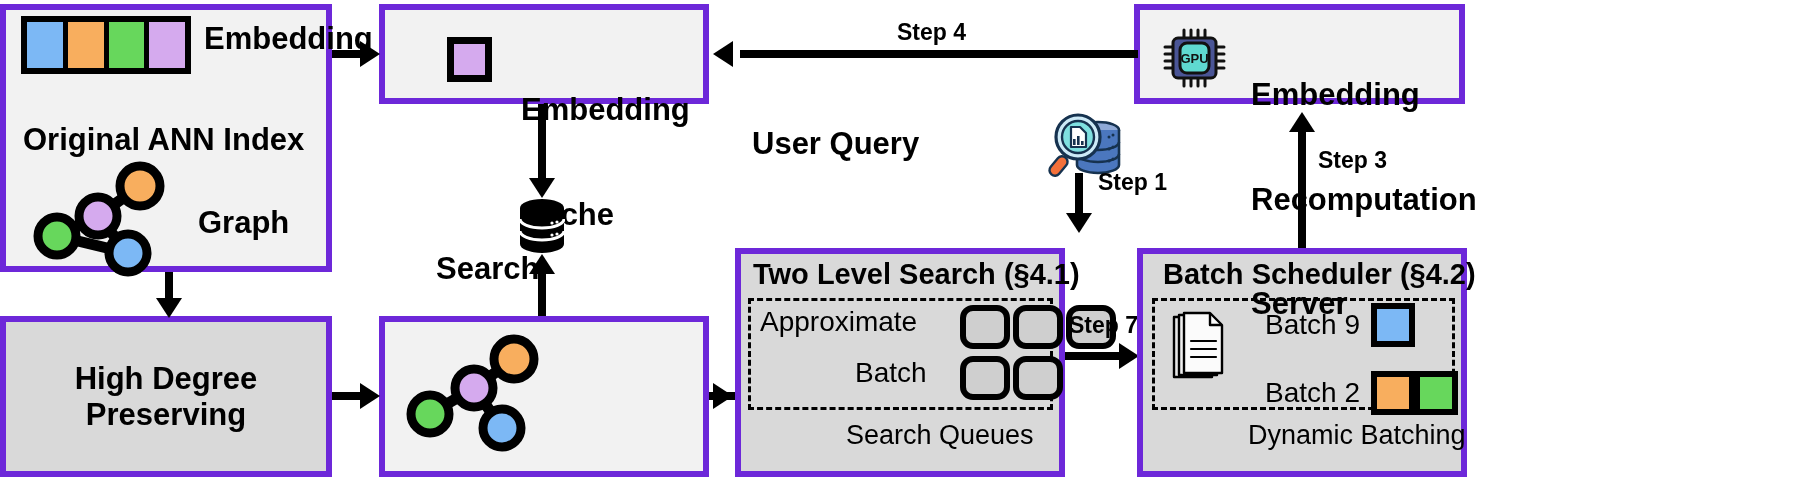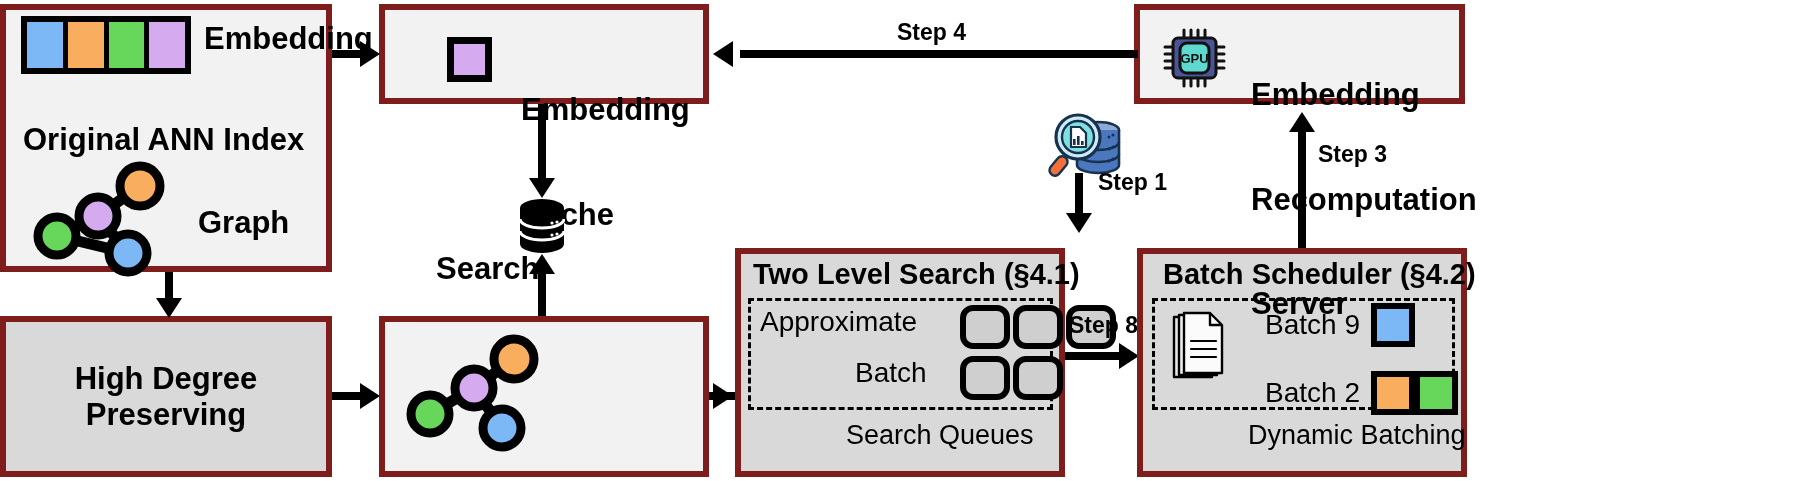--- a/index.html
+++ b/index.html
@@ -11,21 +11,21 @@
   #stage{
     position:relative;
     width:1817px;
     height:481px;
     background:#ffffff;
     overflow:hidden;
   }
   .box{
     position:absolute;
     box-sizing:border-box;
-    border:6px solid #7f1d1d;
+    border:6px solid #6d28d9;
     background:#f2f2f2;
     display:flex;
     align-items:center;
   }
   .box.gray{background:#d9d9d9;}
   .lbl{
     position:absolute;
     white-space:pre;
     color:#000;
     line-height:1.12;
@@ -187,20 +187,21 @@
       <circle cx="98" cy="92" r="19" fill="#7CB8F5" stroke="#000" stroke-width="9"></circle>
     </svg>
   </div>
 
   <div class="conn" style="left:332px;top:392px;width:32px;height:8px;"></div>
   <div class="arrow-head ah-right" style="left:360px;top:383px;"></div>
 
   <div class="conn" style="left:709px;top:392px;width:26px;height:8px;"></div>
   <div class="arrow-head ah-right" style="left:713px;top:383px;"></div>
 
+  <div class="lbl t-title" style="left:752px;top:127px;">User Query</div>
   <div class="userq" style="left:1047px;top:110px;width:78px;height:70px;">
     <svg width="78" height="70" viewBox="0 0 78 70">
 
       <g>
         <ellipse cx="51" cy="20" rx="21" ry="8" fill="#8FA9D6" stroke="#16324F" stroke-width="2.6"></ellipse>
         <path d="M30 20 L30 55 a21 8 0 0 0 42 0 L72 20" fill="#4B77BE" stroke="#16324F" stroke-width="2.6"></path>
         <path d="M30 32 a21 8 0 0 0 42 0" fill="none" stroke="#16324F" stroke-width="2.6"></path>
         <path d="M30 44 a21 8 0 0 0 42 0" fill="none" stroke="#16324F" stroke-width="2.6"></path>
         <circle cx="62" cy="27" r="1.5" fill="#16324F"></circle>
         <circle cx="66" cy="25" r="1.5" fill="#16324F"></circle>
@@ -241,21 +242,21 @@
   <div class="lbl t-sub" style="left:855px;top:357px;">Batch</div>
   <div class="slot-row" style="left:960px;top:356px;">
     <div class="slot"></div>
     <div class="slot"></div>
   </div>
 
   <div class="lbl t-small" style="left:810px;top:420px;">Search Queues</div>
 
   <div class="conn" style="left:1065px;top:352px;width:58px;height:8px;"></div>
   <div class="arrow-head ah-right" style="left:1119px;top:343px;"></div>
-  <div class="lbl t-step" style="left:1069px;top:313px;">Step 8</div>
+  <div class="lbl t-step" style="left:1069px;top:313px;">Step 7</div>
 
   <div class="box gray" style="left:1137px;top:248px;width:330px;height:229px;"></div>
   <div class="lbl t-sec" style="left:1163px;top:258px;">Batch Scheduler (§4.2)</div>
 
   <div class="dashed" style="left:1152px;top:298px;width:303px;height:112px;"></div>
 
   <div class="docs" style="left:1169px;top:311px;width:60px;height:72px;">
     <svg width="60" height="72" viewBox="0 0 60 72">
       <path d="M5 6 h26 l12 12 v48 h-38 z" fill="#e8e8e8" stroke="#000" stroke-width="2.4" stroke-linejoin="round"></path>
       <path d="M10 4 h26 l12 12 v48 h-38 z" fill="#efefef" stroke="#000" stroke-width="2.4" stroke-linejoin="round"></path>
@@ -279,21 +280,21 @@
     <div style="display:flex;gap:0px;">
       <div class="batch-sq" style="background:#F8AE5E;"></div>
       <div class="batch-sq" style="background:#67D75C;margin-left:-1px;"></div>
     </div>
   </div>
 
   <div class="lbl t-small" style="left:1212px;top:420px;">Dynamic Batching</div>
 
   <div class="conn" style="left:1298px;top:130px;width:8px;height:118px;"></div>
   <div class="arrow-head ah-up" style="left:1289px;top:112px;"></div>
-  <div class="lbl t-step" style="left:1318px;top:142px;">Step 3</div>
+  <div class="lbl t-step" style="left:1318px;top:148px;">Step 3</div>
 
   <div class="box" style="left:1134px;top:4px;width:331px;height:100px;"></div>
   <div class="gpu" style="left:1163px;top:28px;width:66px;height:60px;">
     <svg width="66" height="60" viewBox="0 0 66 60">
       <g stroke="#111" stroke-width="3" stroke-linecap="round">
         <line x1="21" y1="2" x2="21" y2="11"></line>
         <line x1="28" y1="2" x2="28" y2="11"></line>
         <line x1="35" y1="2" x2="35" y2="11"></line>
         <line x1="42" y1="2" x2="42" y2="11"></line>
         <line x1="21" y1="49" x2="21" y2="58"></line>

